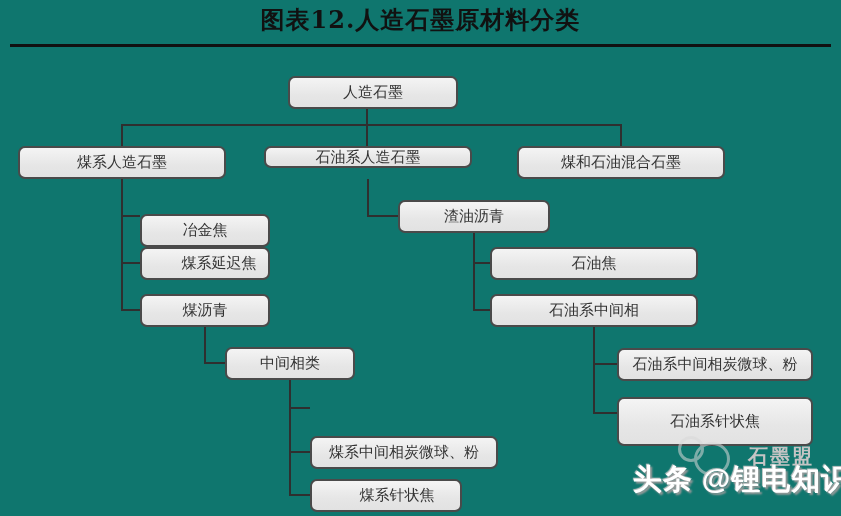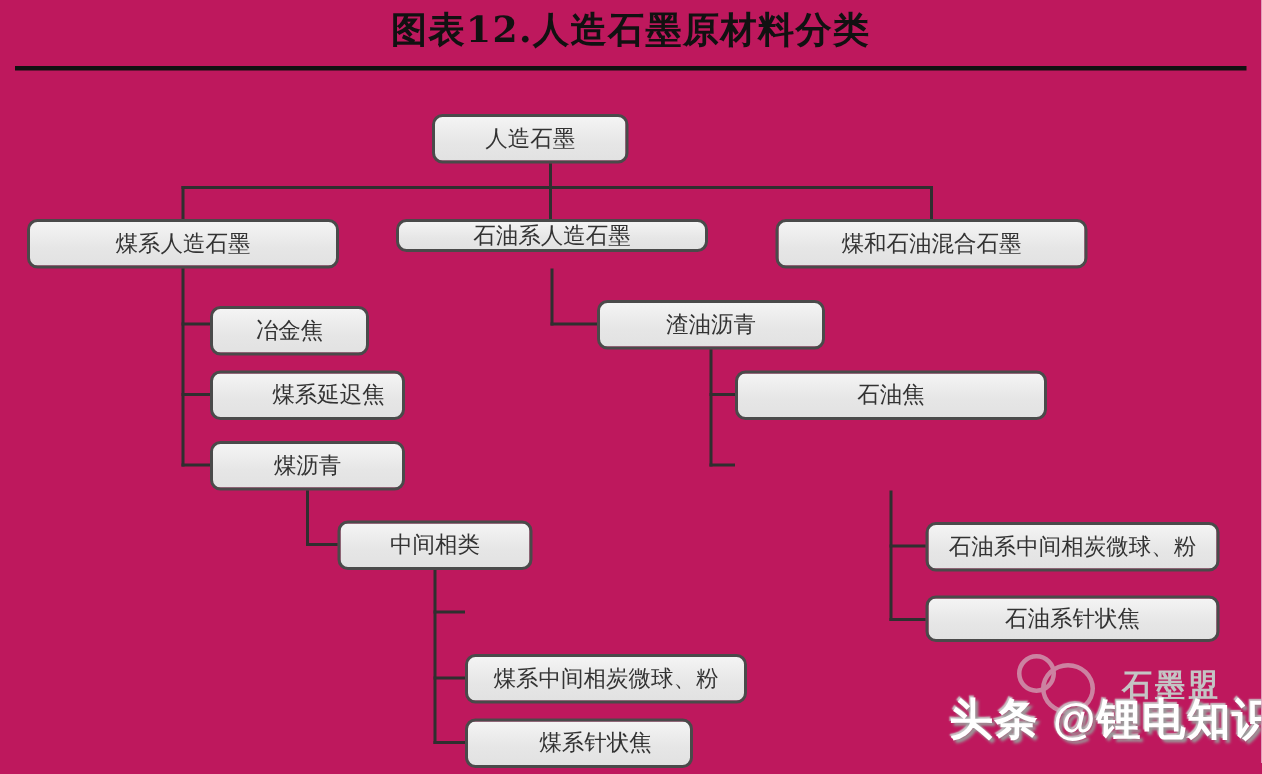--- a/index.html
+++ b/index.html
@@ -1,17 +1,17 @@
 <!DOCTYPE html>
 <html><head>
 <meta charset="utf-8">
 <style>
   html,body{margin:0;padding:0;background:#ffffff;}
   #stage{
-    position:relative;width:841px;height:516px;background:#be185d;
+    position:relative;width:841px;height:516px;background:#0f766e;
     font-family:"Liberation Sans","DejaVu Sans",sans-serif;overflow:hidden;
   }
   .title{
     position:absolute;top:4px;left:0;width:100%;text-align:center;
     font-family:"DejaVu Serif","Liberation Serif",serif;
     font-weight:bold;font-size:24px;color:#111;letter-spacing:1px;
   }
   .title-rule{
     position:absolute;top:44px;left:10px;width:821px;height:3px;background:#111;
   }
@@ -45,38 +45,39 @@
   }
 </style>
 </head>
 <body>
 
 <div id="stage">
 
   <div class="title">图表12.人造石墨原材料分类</div>
   <div class="title-rule"></div>
 
-  <div class="node" style="left:288px;top:76px;width:131px;height:33px;">人造石墨</div>
+  <div class="node" style="left:288px;top:76px;width:170px;height:33px;">人造石墨</div>
 
   <div class="node" style="left:18px;top:146px;width:208px;height:33px;">煤系人造石墨</div>
   <div class="node" style="left:264px;top:146px;width:208px;height:22px;">石油系人造石墨</div>
   <div class="node" style="left:517px;top:146px;width:208px;height:33px;">煤和石油混合石墨</div>
 
-  <div class="node" style="left:140px;top:204px;width:106px;height:33px;">冶金焦</div>
+  <div class="node" style="left:140px;top:214px;width:130px;height:33px;">冶金焦</div>
   <div class="node" style="left:140px;top:247px;width:130px;height:33px;padding-left:28px;">煤系延迟焦</div>
   <div class="node" style="left:140px;top:294px;width:130px;height:33px;">煤沥青</div>
 
   <div class="node" style="left:225px;top:347px;width:130px;height:33px;">中间相类</div>
   <div class="node" style="left:310px;top:436px;width:188px;height:33px;">煤系中间相炭微球、粉</div>
   <div class="node" style="left:310px;top:479px;width:152px;height:33px;padding-left:22px;">煤系针状焦</div>
 
   <div class="node" style="left:398px;top:200px;width:152px;height:33px;">渣油沥青</div>
   <div class="node" style="left:490px;top:247px;width:208px;height:33px;">石油焦</div>
+  <div class="node" style="left:490px;top:294px;width:208px;height:33px;">石油系中间相</div>
   <div class="node" style="left:617px;top:348px;width:196px;height:33px;">石油系中间相炭微球、粉</div>
-  <div class="node" style="left:617px;top:397px;width:196px;height:31px;text-align:center;">石油系针状焦</div>
+  <div class="node" style="left:617px;top:397px;width:196px;height:49px;text-align:center;">石油系针状焦</div>
 
   <div class="line vline" style="left:366px;top:109px;height:17px;"></div>
   <div class="line hline" style="left:121px;top:124px;width:501px;"></div>
   <div class="line vline" style="left:121px;top:124px;height:22px;"></div>
   <div class="line vline" style="left:366px;top:124px;height:22px;"></div>
   <div class="line vline" style="left:620px;top:124px;height:22px;"></div>
 
   <div class="line vline" style="left:121px;top:179px;height:132px;"></div>
   <div class="line hline" style="left:121px;top:215px;width:19px;"></div>
   <div class="line hline" style="left:121px;top:262px;width:19px;"></div>

